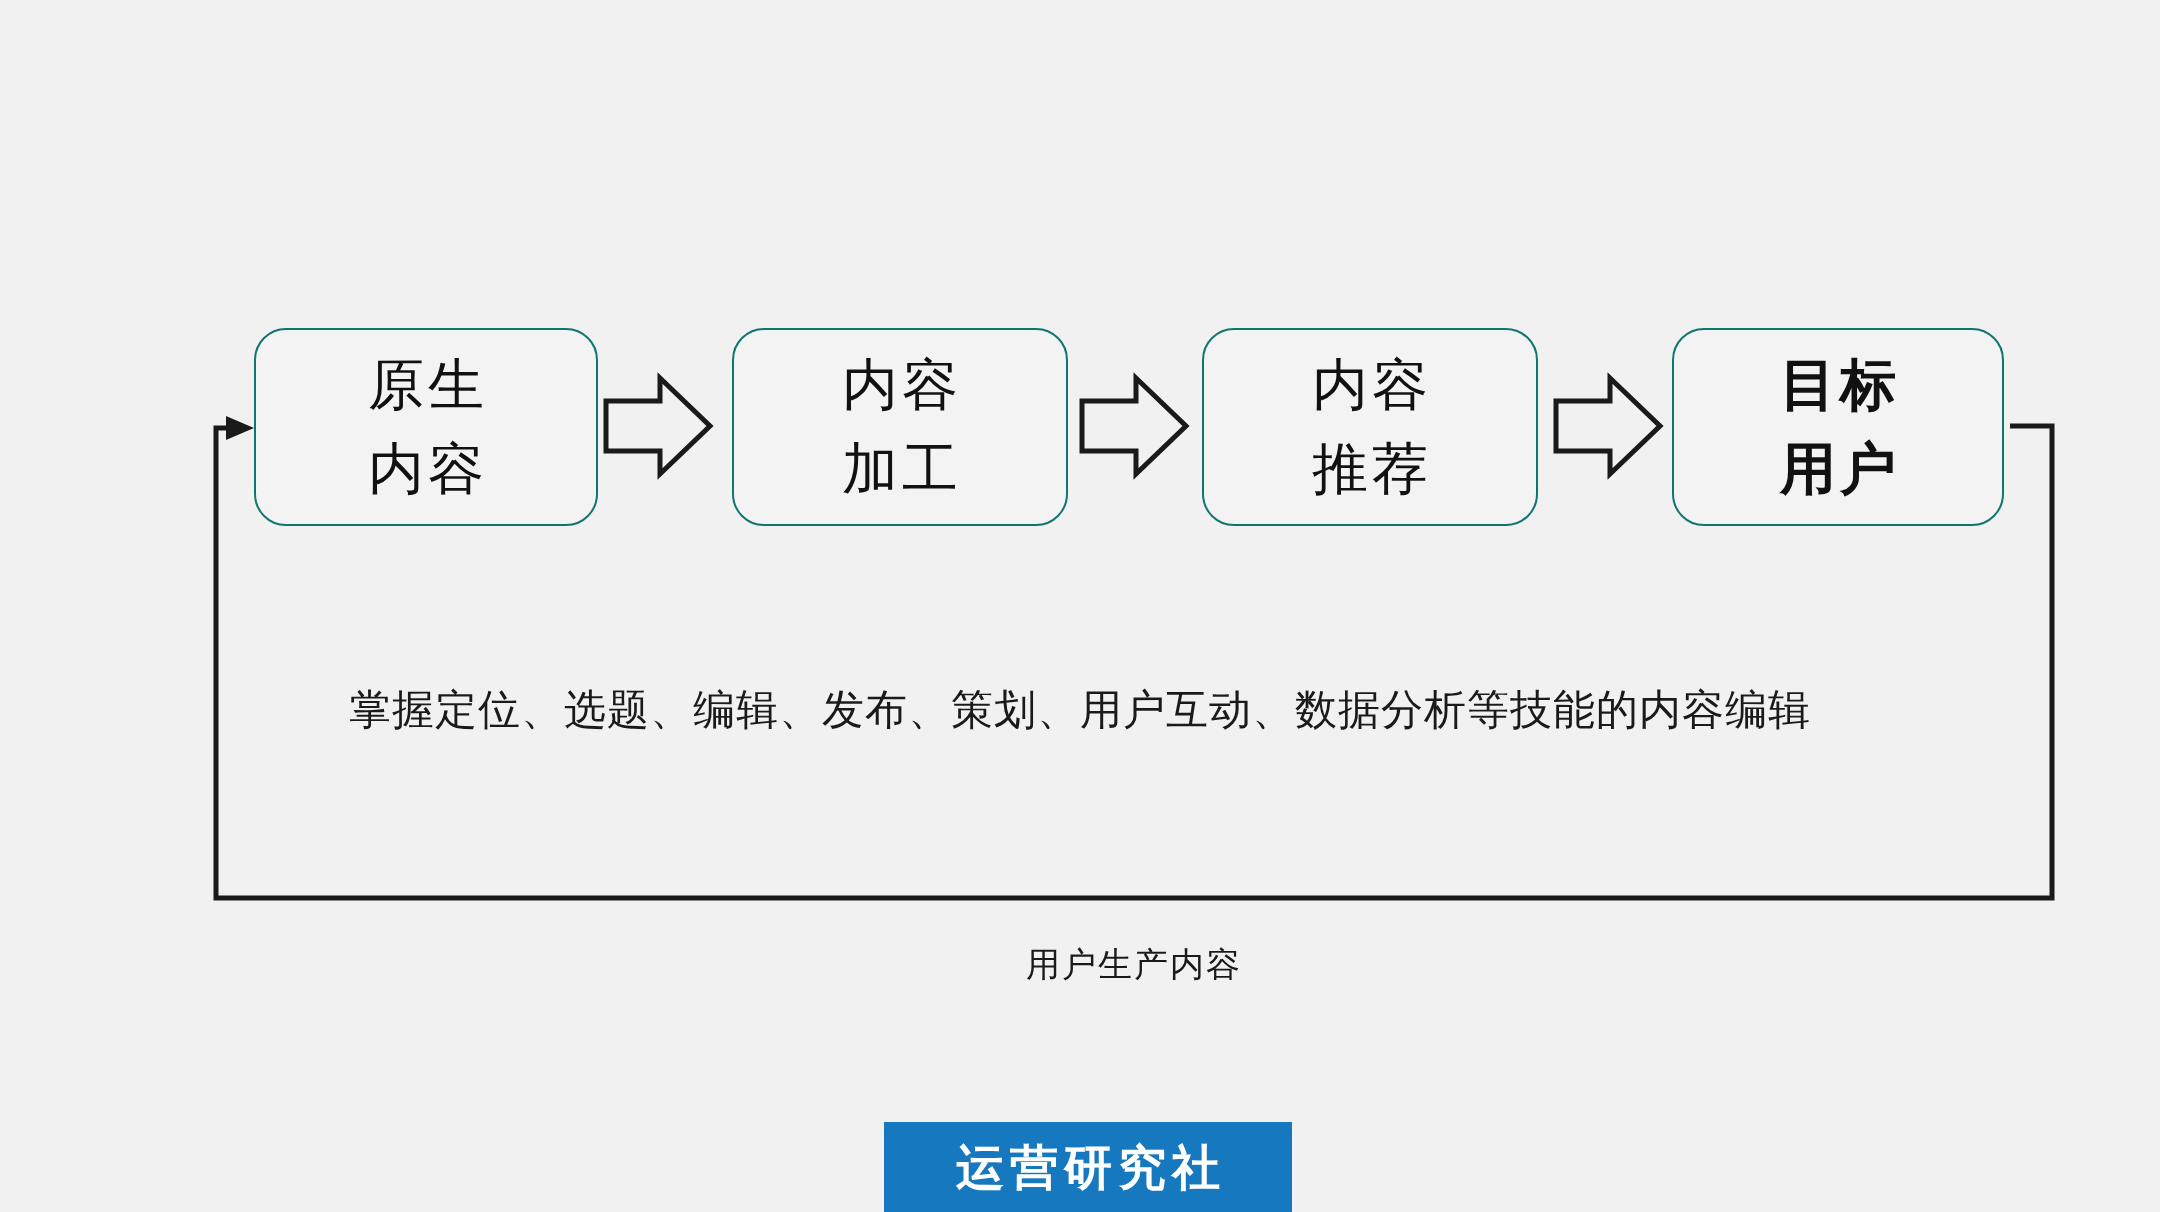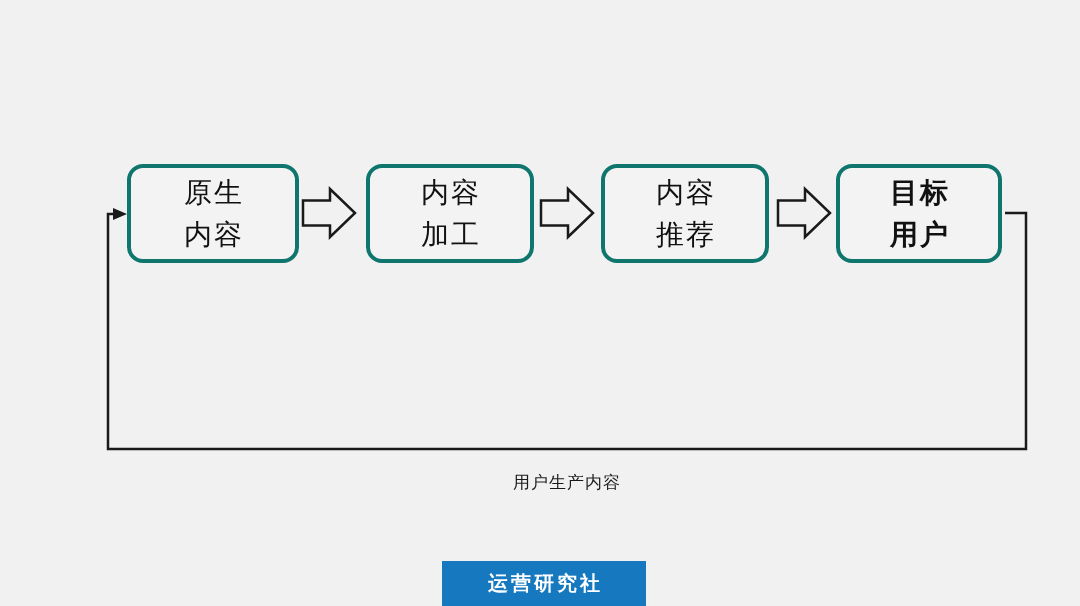--- a/index.html
+++ b/index.html
@@ -22,21 +22,21 @@
     top: 0;
     width: 1080px;
     height: 606px;
     pointer-events: none;
   }
   .flow-box {
     position: absolute;
     top: 164px;
     height: 99px;
     box-sizing: border-box;
-    border: 4px solid #0f766e;
+    border: 1px solid #0f766e;
     border-radius: 16px;
     background: #f3f3f3;
     display: flex;
     flex-direction: column;
     align-items: center;
     justify-content: center;
     font-size: 28px;
     font-weight: 500;
     color: #111111;
     line-height: 42px;
@@ -71,21 +71,21 @@
     position: absolute;
     left: 442px;
     top: 561px;
     width: 204px;
     height: 45px;
     background: #1678be;
     color: #ffffff;
     display: flex;
     align-items: center;
     justify-content: center;
-    font-size: 20px;
+    font-size: 24px;
     font-weight: 600;
     letter-spacing: 3px;
     text-indent: 3px;
   }
 </style>
 </head>
 <body>
 
 <div class="stage">
 
@@ -116,20 +116,21 @@
   <div class="flow-box box-3">
     <span>内容</span>
     <span>推荐</span>
   </div>
 
   <div class="flow-box box-4">
     <span>目标</span>
     <span>用户</span>
   </div>
 
+  <div class="skill-caption">掌握定位、选题、编辑、发布、策划、用户互动、数据分析等技能的内容编辑</div>
 
   <div class="loop-label">用户生产内容</div>
 
   <div class="brand-badge">
     <span>运营研究社</span>
   </div>
 
 </div>
 
 </body></html>

